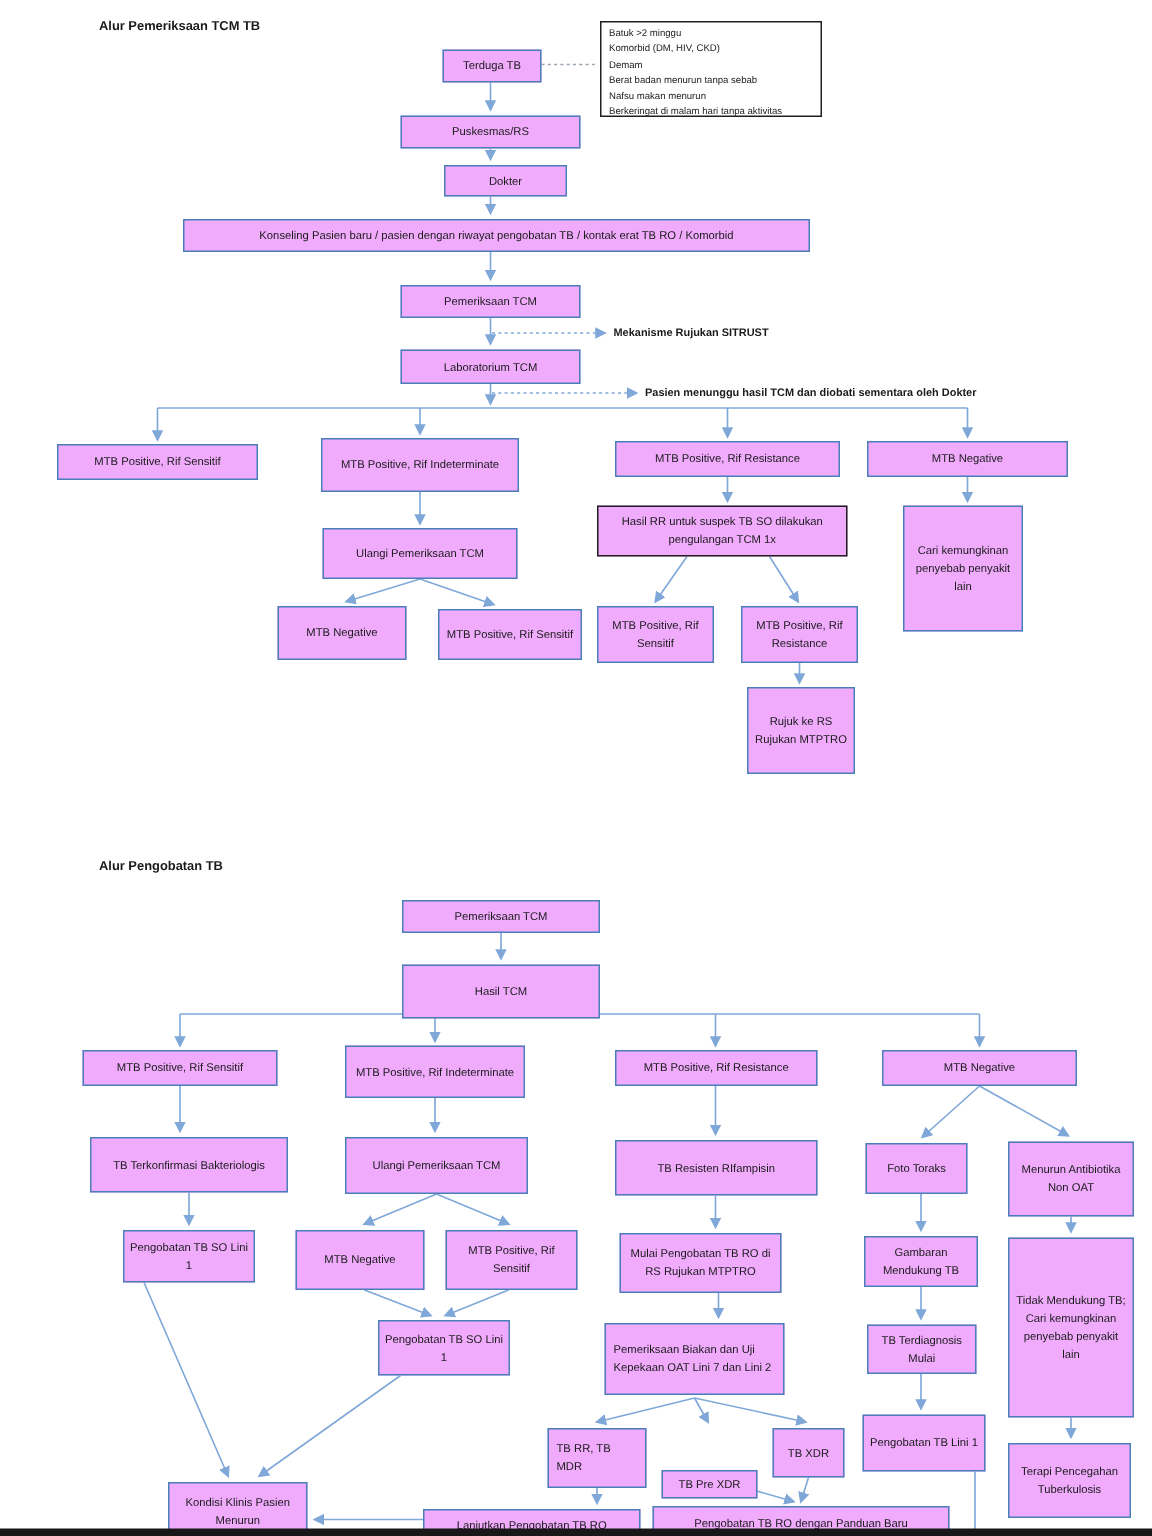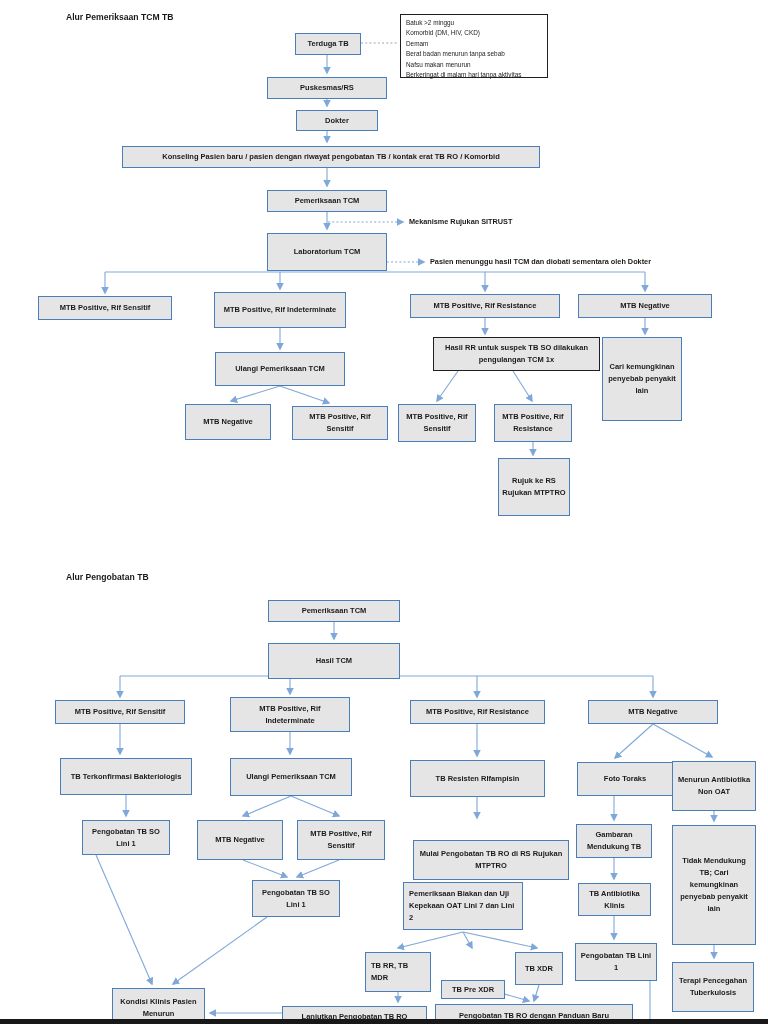--- a/index.html
+++ b/index.html
@@ -1,22 +1,22 @@
 <!DOCTYPE html>
 <html><head>
 <meta charset="utf-8">
 <style>
   html,body{margin:0;padding:0;background:#fff;}
   .page{position:relative;width:768px;height:1024px;background:#fff;overflow:hidden;
         font-family:"Liberation Sans",sans-serif;color:#1a1a1a;}
   .wires{position:absolute;left:0;top:0;width:768px;height:1024px;}
-  .bx{position:absolute;box-sizing:border-box;border:1.4px solid #4a7ebb;background:#e5e5e5;
+  .bx{position:absolute;box-sizing:border-box;border:1.4px solid #4a7ebb;background:#f0abfc;
       display:flex;align-items:center;justify-content:center;text-align:center;
-      font-size:7.5px;font-weight:bold;line-height:1.6;padding:1px 3px;}
-  .bx.black{border-color:#1f1f1f;margin-left:35px;}
+      font-size:7.5px;font-weight:normal;line-height:1.6;padding:1px 3px;}
+  .bx.black{border-color:#1f1f1f;}
   .bx.leftal{justify-content:flex-start;text-align:left;align-items:center;padding:2px 5px;}
   .title{position:absolute;font-size:8.6px;font-weight:bold;}
   .flabel{position:absolute;font-size:7.3px;font-weight:bold;white-space:nowrap;}
   .note{position:absolute;box-sizing:border-box;border:1.3px solid #1f1f1f;background:#fff;
         font-size:6.4px;font-weight:400;line-height:1.62;padding:3px 5px;color:#222;}
   .note span{display:block;white-space:nowrap;}
   .bar{position:absolute;left:0;bottom:0;width:768px;height:5px;background:#181818;}
 </style>
 </head>
 <body>
@@ -102,21 +102,21 @@
     <span>Berat badan menurun tanpa sebab</span>
     <span>Nafsu makan menurun</span>
     <span>Berkeringat di malam hari tanpa aktivitas</span>
   </div>
 
   <div class="bx" style="left:267px;top:77px;width:120px;height:22px">Puskesmas/RS</div>
   <div class="bx" style="left:296px;top:110px;width:82px;height:21px">Dokter</div>
   <div class="bx" style="left:122px;top:146px;width:418px;height:22px">Konseling Pasien baru / pasien dengan riwayat pengobatan TB / kontak erat TB RO / Komorbid</div>
   <div class="bx" style="left:267px;top:190px;width:120px;height:22px">Pemeriksaan TCM</div>
   <div class="flabel" style="left:409px;top:217px">Mekanisme Rujukan SITRUST</div>
-  <div class="bx" style="left:267px;top:233px;width:120px;height:38px">Laboratorium TCM</div>
+  <div class="bx" style="left:267px;top:233px;width:120px;height:23px">Laboratorium TCM</div>
   <div class="flabel" style="left:430px;top:257px">Pasien menunggu hasil TCM dan diobati sementara oleh Dokter</div>
 
   <div class="bx" style="left:38px;top:296px;width:134px;height:24px">MTB Positive, Rif Sensitif</div>
   <div class="bx" style="left:214px;top:292px;width:132px;height:36px">MTB Positive, Rif Indeterminate</div>
   <div class="bx" style="left:410px;top:294px;width:150px;height:24px">MTB Positive, Rif Resistance</div>
   <div class="bx" style="left:578px;top:294px;width:134px;height:24px">MTB Negative</div>
 
   <div class="bx" style="left:215px;top:352px;width:130px;height:34px">Ulangi Pemeriksaan TCM</div>
   <div class="bx" style="left:185px;top:404px;width:86px;height:36px">MTB Negative</div>
   <div class="bx" style="left:292px;top:406px;width:96px;height:34px">MTB Positive, Rif Sensitif</div>
@@ -140,34 +140,34 @@
 
   <div class="bx" style="left:60px;top:758px;width:132px;height:37px">TB Terkonfirmasi Bakteriologis</div>
   <div class="bx" style="left:82px;top:820px;width:88px;height:35px">Pengobatan TB SO Lini 1</div>
 
   <div class="bx" style="left:230px;top:758px;width:122px;height:38px">Ulangi Pemeriksaan TCM</div>
   <div class="bx" style="left:197px;top:820px;width:86px;height:40px">MTB Negative</div>
   <div class="bx" style="left:297px;top:820px;width:88px;height:40px">MTB Positive, Rif Sensitif</div>
   <div class="bx" style="left:252px;top:880px;width:88px;height:37px">Pengobatan TB SO Lini 1</div>
 
   <div class="bx" style="left:410px;top:760px;width:135px;height:37px">TB Resisten RIfampisin</div>
-  <div class="bx" style="left:413px;top:840px;width:156px;height:40px">Mulai Pengobatan TB RO di RS Rujukan MTPTRO</div>
+  <div class="bx" style="left:413px;top:822px;width:108px;height:40px">Mulai Pengobatan TB RO di RS Rujukan MTPTRO</div>
   <div class="bx leftal" style="left:403px;top:882px;width:120px;height:48px">Pemeriksaan Biakan dan Uji Kepekaan OAT Lini 7 dan Lini 2</div>
 
   <div class="bx leftal" style="left:365px;top:952px;width:66px;height:40px">TB RR, TB MDR</div>
   <div class="bx" style="left:441px;top:980px;width:64px;height:19px">TB Pre XDR</div>
   <div class="bx" style="left:515px;top:952px;width:48px;height:33px">TB XDR</div>
 
   <div class="bx" style="left:282px;top:1006px;width:145px;height:22px">Lanjutkan Pengobatan TB RO</div>
   <div class="bx" style="left:435px;top:1004px;width:198px;height:24px">Pengobatan TB RO dengan Panduan Baru</div>
 
-  <div class="bx" style="left:577px;top:762px;width:96px;height:34px">Foto Toraks</div>
+  <div class="bx" style="left:577px;top:762px;width:68px;height:34px">Foto Toraks</div>
   <div class="bx" style="left:672px;top:761px;width:84px;height:50px">Menurun Antibiotika Non OAT</div>
   <div class="bx" style="left:576px;top:824px;width:76px;height:34px">Gambaran Mendukung TB</div>
   <div class="bx" style="left:672px;top:825px;width:84px;height:120px">Tidak Mendukung TB; Cari kemungkinan penyebab penyakit lain</div>
-  <div class="bx" style="left:578px;top:883px;width:73px;height:33px">TB Antibiotika Klinis</div>
+  <div class="bx" style="left:578px;top:883px;width:73px;height:33px">TB Terdiagnosis Mulai</div>
   <div class="bx" style="left:575px;top:943px;width:82px;height:38px">Pengobatan TB Lini 1</div>
   <div class="bx" style="left:672px;top:962px;width:82px;height:50px">Terapi Pencegahan Tuberkulosis</div>
 
   <div class="bx" style="left:112px;top:988px;width:93px;height:40px">Kondisi Klinis Pasien Menurun</div>
 
   <div class="bar"></div>
 </div>
 
 </body></html>

